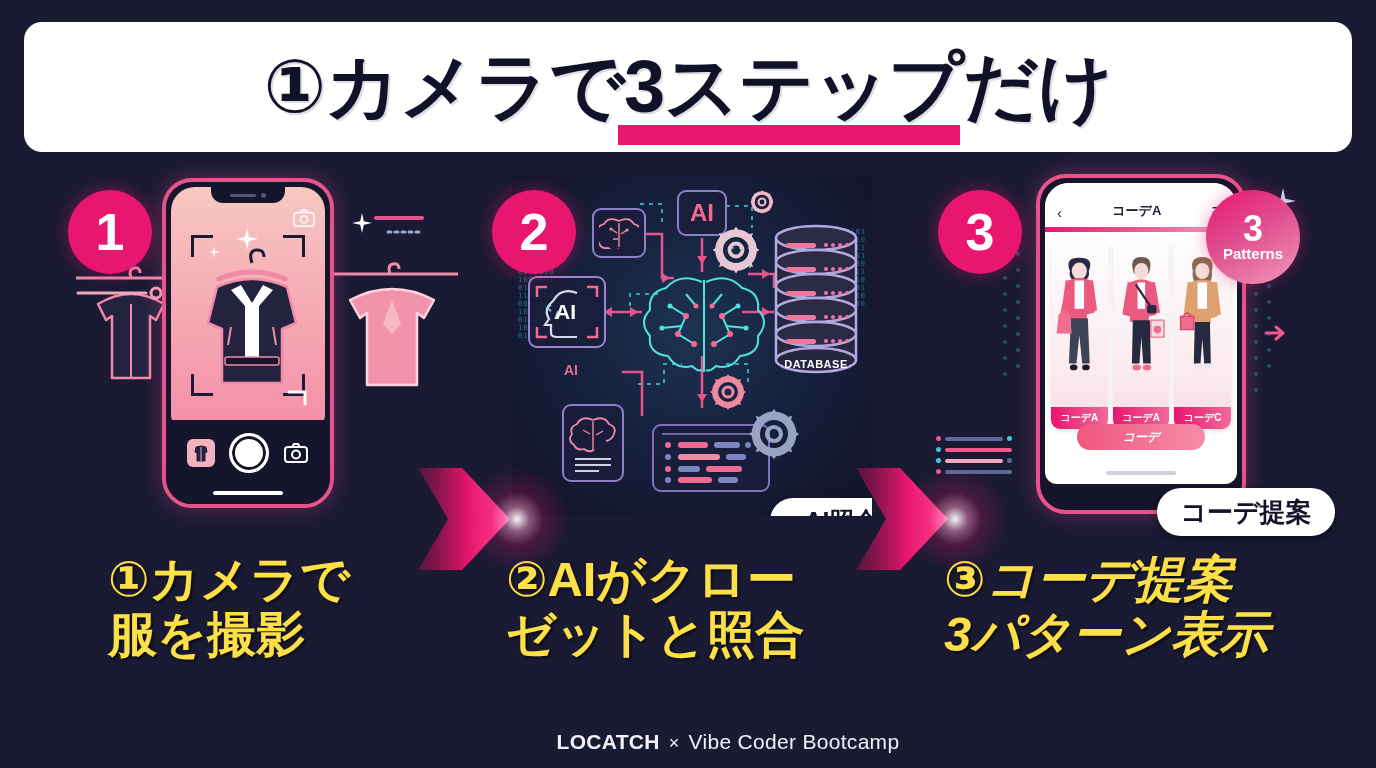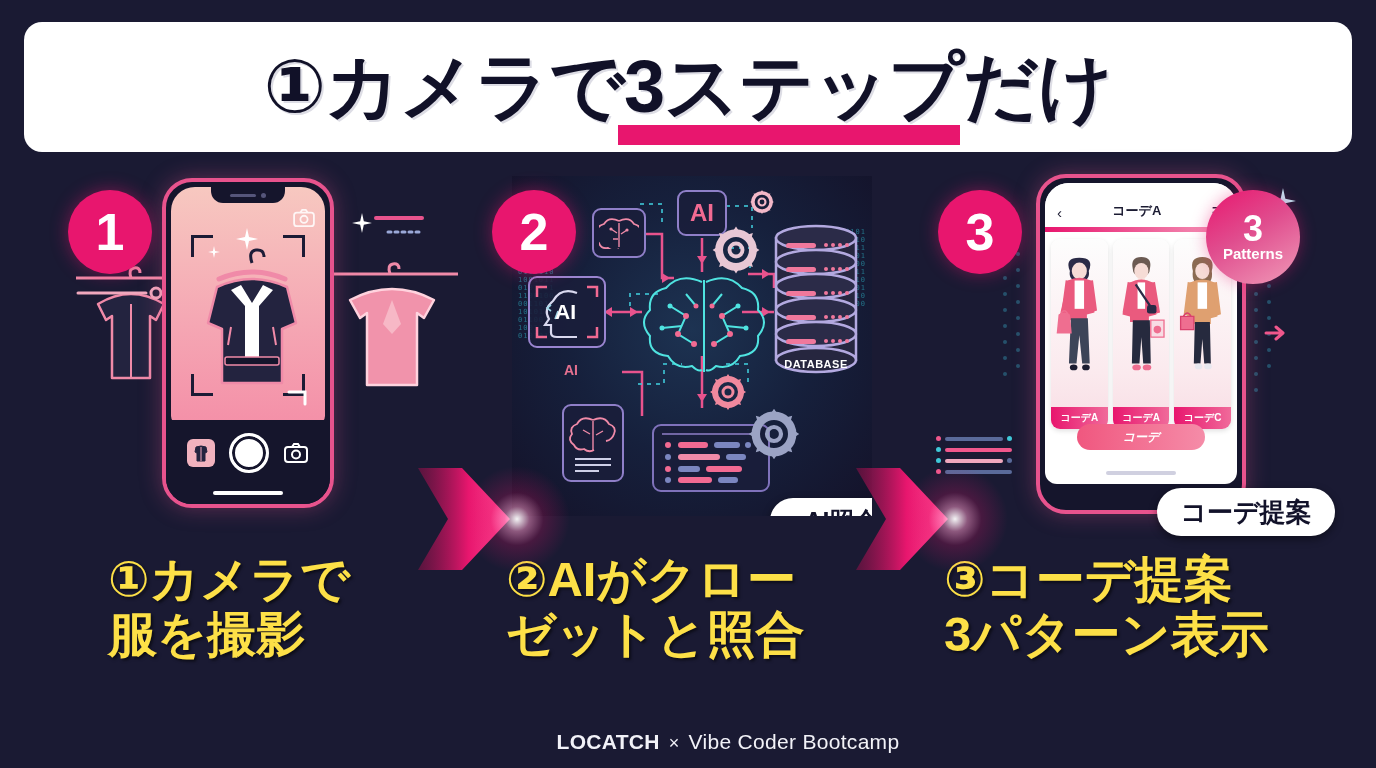--- a/index.html
+++ b/index.html
@@ -279,21 +279,21 @@
   .caption {
     position: absolute; top: 4px;
     color: #fde047;
     font-size: 49px; font-weight: bold;
     line-height: 1.12;
     text-shadow: 2px 2px 3px rgba(0,0,0,0.55);
     white-space: pre-line;
   }
   .cap-1 { left: 108px; width: 380px; }
   .cap-2 { left: 506px; width: 400px; }
-  .cap-3 { left: 944px; width: 410px; }
+  .cap-3 { left: 944px; width: 410px; font-style: italic; }
 
   
   .footer {
     position: absolute; left: 0; bottom: 14px; width: 1376px;
     text-align: center;
     color: #f2f2f8;
     font-size: 21px;
     letter-spacing: .3px;
     margin-left: 40px;
   }

